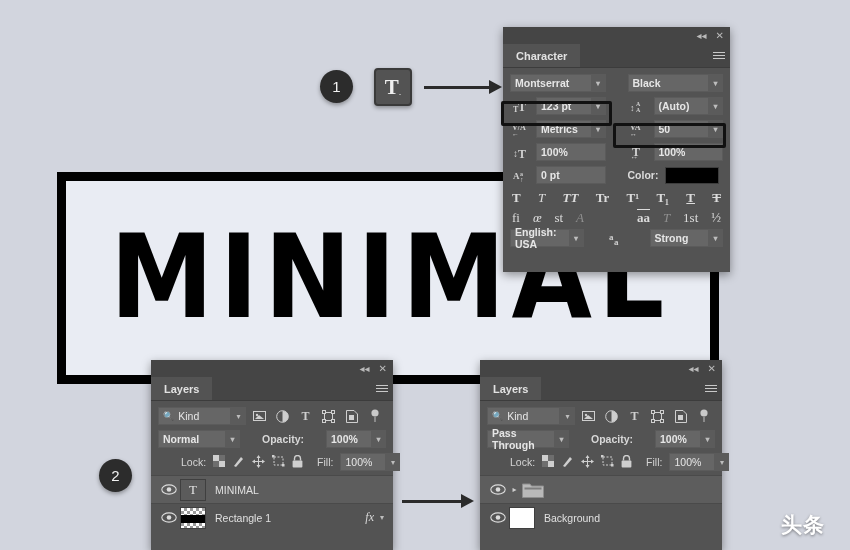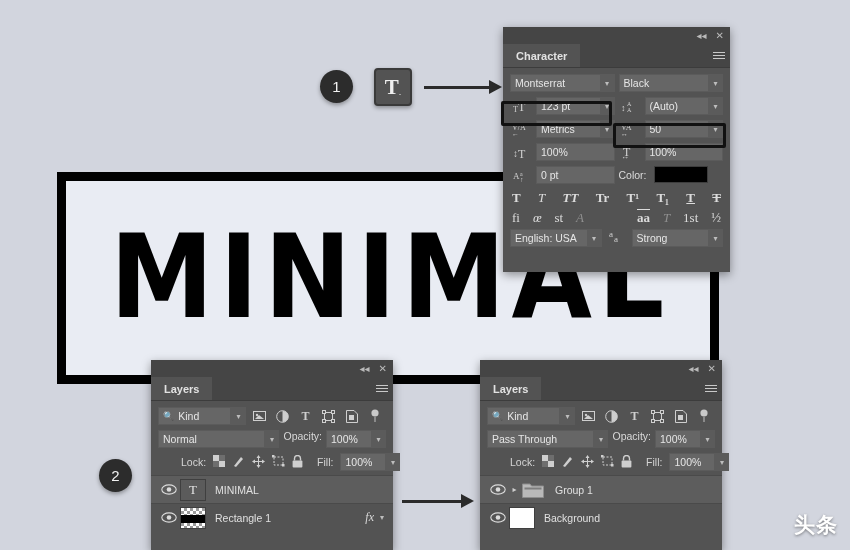--- a/index.html
+++ b/index.html
@@ -115,21 +115,21 @@
   }
   .ps-tabfill { flex: 1; }
   .ps-menu {
     width: 22px; display: flex; align-items: center; justify-content: center;
   }
   .hamb { width: 12px; }
   .hamb i { display: block; height: 1px; background: #c9c9c9; margin: 2px 0; }
 
   .ps-body { padding: 6px 7px 7px 7px; }
 
-  .row { display: flex; align-items: flex-start; gap: 4px; margin-bottom: 5px; }
+  .row { display: flex; align-items: center; gap: 22px; margin-bottom: 5px; font-weight: bold; }
 
   .field {
     background: #666; border: 1px solid #5b5b5b;
     height: 18px; display: flex; align-items: center;
     padding: 0 4px; color: #e6e6e6; font-size: 10.5px;
     flex: 1; min-width: 0;
   }
   .caret {
     width: 15px; height: 18px; background: #5b5b5b;
     display: flex; align-items: center; justify-content: center;
@@ -220,21 +220,21 @@
       linear-gradient(45deg, #9a9a9a 25%, transparent 25%, transparent 75%, #9a9a9a 75%);
     background-size: 6px 6px;
     background-position: 0 0, 3px 3px;
     background-color: #fff;
   }
   .checker-bar { position: absolute; left: 0; right: 0; top: 7px; height: 8px; background: #000; }
 
   
   .watermark {
     position: absolute;
-    right: 12px; bottom: 11px;
+    right: 25px; bottom: 11px;
     color: #fff;
     font-family: "DejaVu Sans", sans-serif;
     font-size: 21px;
     font-weight: bold;
     letter-spacing: 1px;
     text-shadow: 0 1px 3px rgba(0,0,0,.45);
     display: flex; align-items: baseline; gap: 4px;
   }
   .watermark .wm-at { font-style: italic; font-weight: normal; font-size: 20px; }
 </style>
@@ -713,21 +713,20 @@
               <circle cx="8" cy="5.5" r="2.3" fill="#dcdcdc"></circle>
             </svg>
         </div>
         <div class="disclose">▸</div>
         <div class="layer-thumb" style="background:transparent;border:none;">
           <svg width="22" height="17" viewBox="0 0 22 17">
               <path d="M0.5 3 H8 L9.5 5 H21.5 V16.5 H0.5 Z" fill="#b9b9b9" stroke="#8d8d8d"></path>
               <rect x="2.5" y="6.5" width="17" height="2" fill="#7e7e7e"></rect>
             </svg>
         </div>
-        <div class="layer-name">Group 1</div>
       </div>
       <div class="layer-row">
         <div class="eye">
           <svg width="16" height="11" viewBox="0 0 16 11">
               <ellipse cx="8" cy="5.5" rx="7.2" ry="4.6" fill="none" stroke="#dcdcdc" stroke-width="1.1"></ellipse>
               <circle cx="8" cy="5.5" r="2.3" fill="#dcdcdc"></circle>
             </svg>
         </div>
         <div class="layer-thumb" style="background:#ffffff;"></div>
         <div class="layer-name">Background</div>

